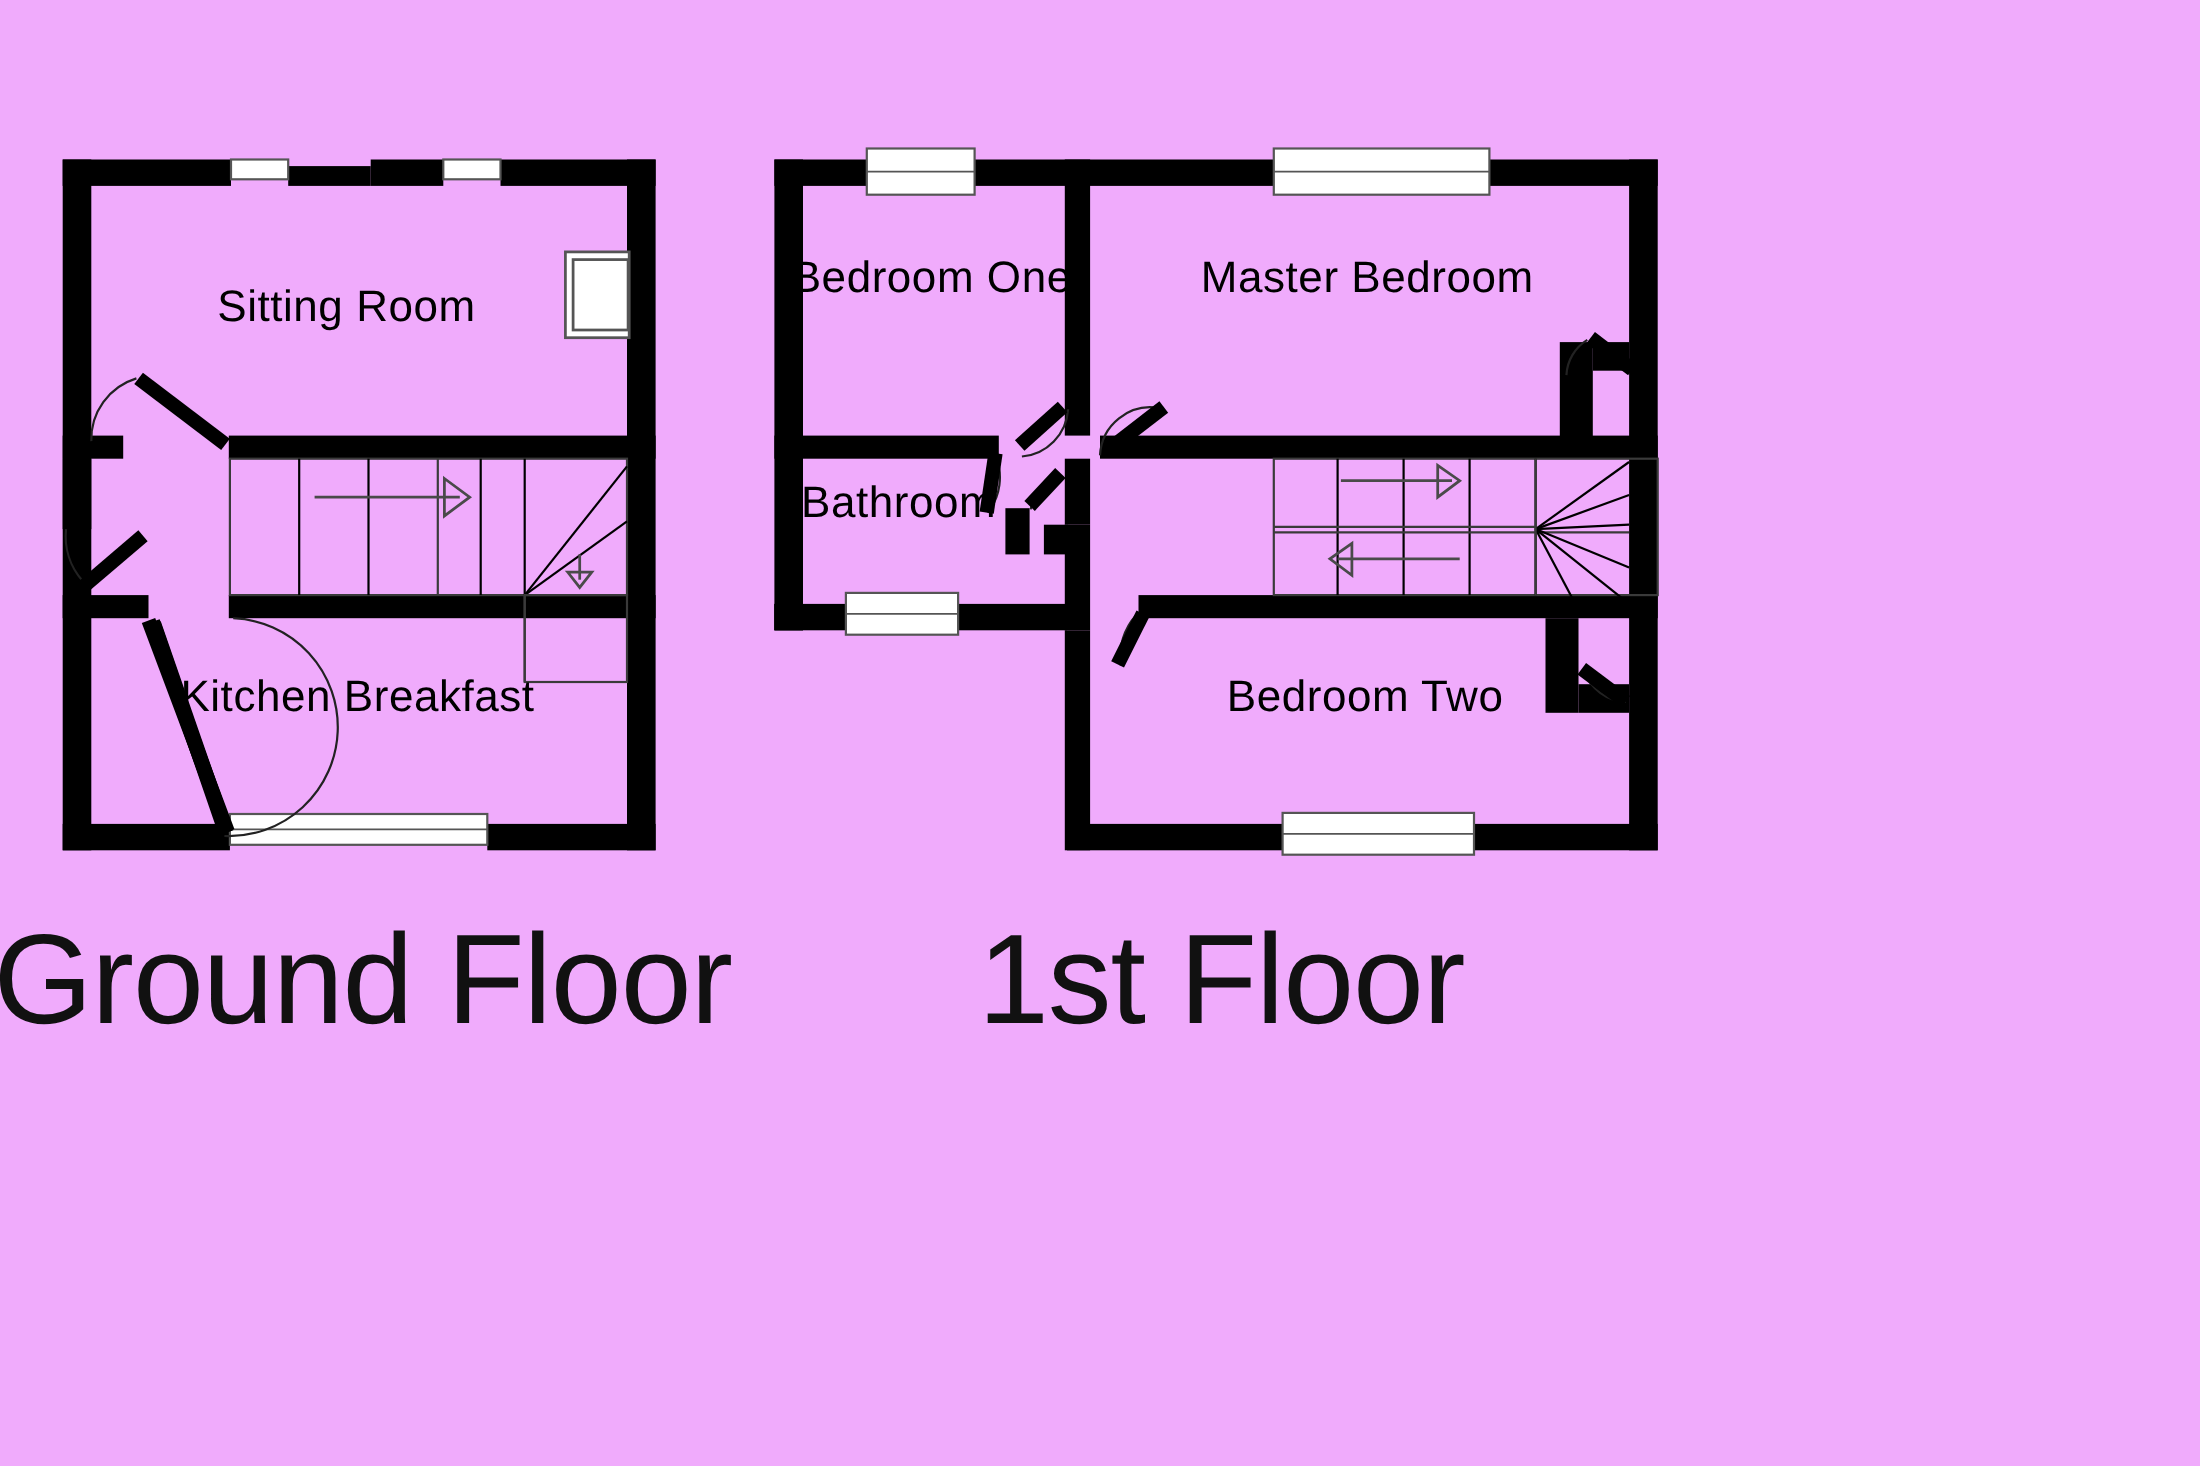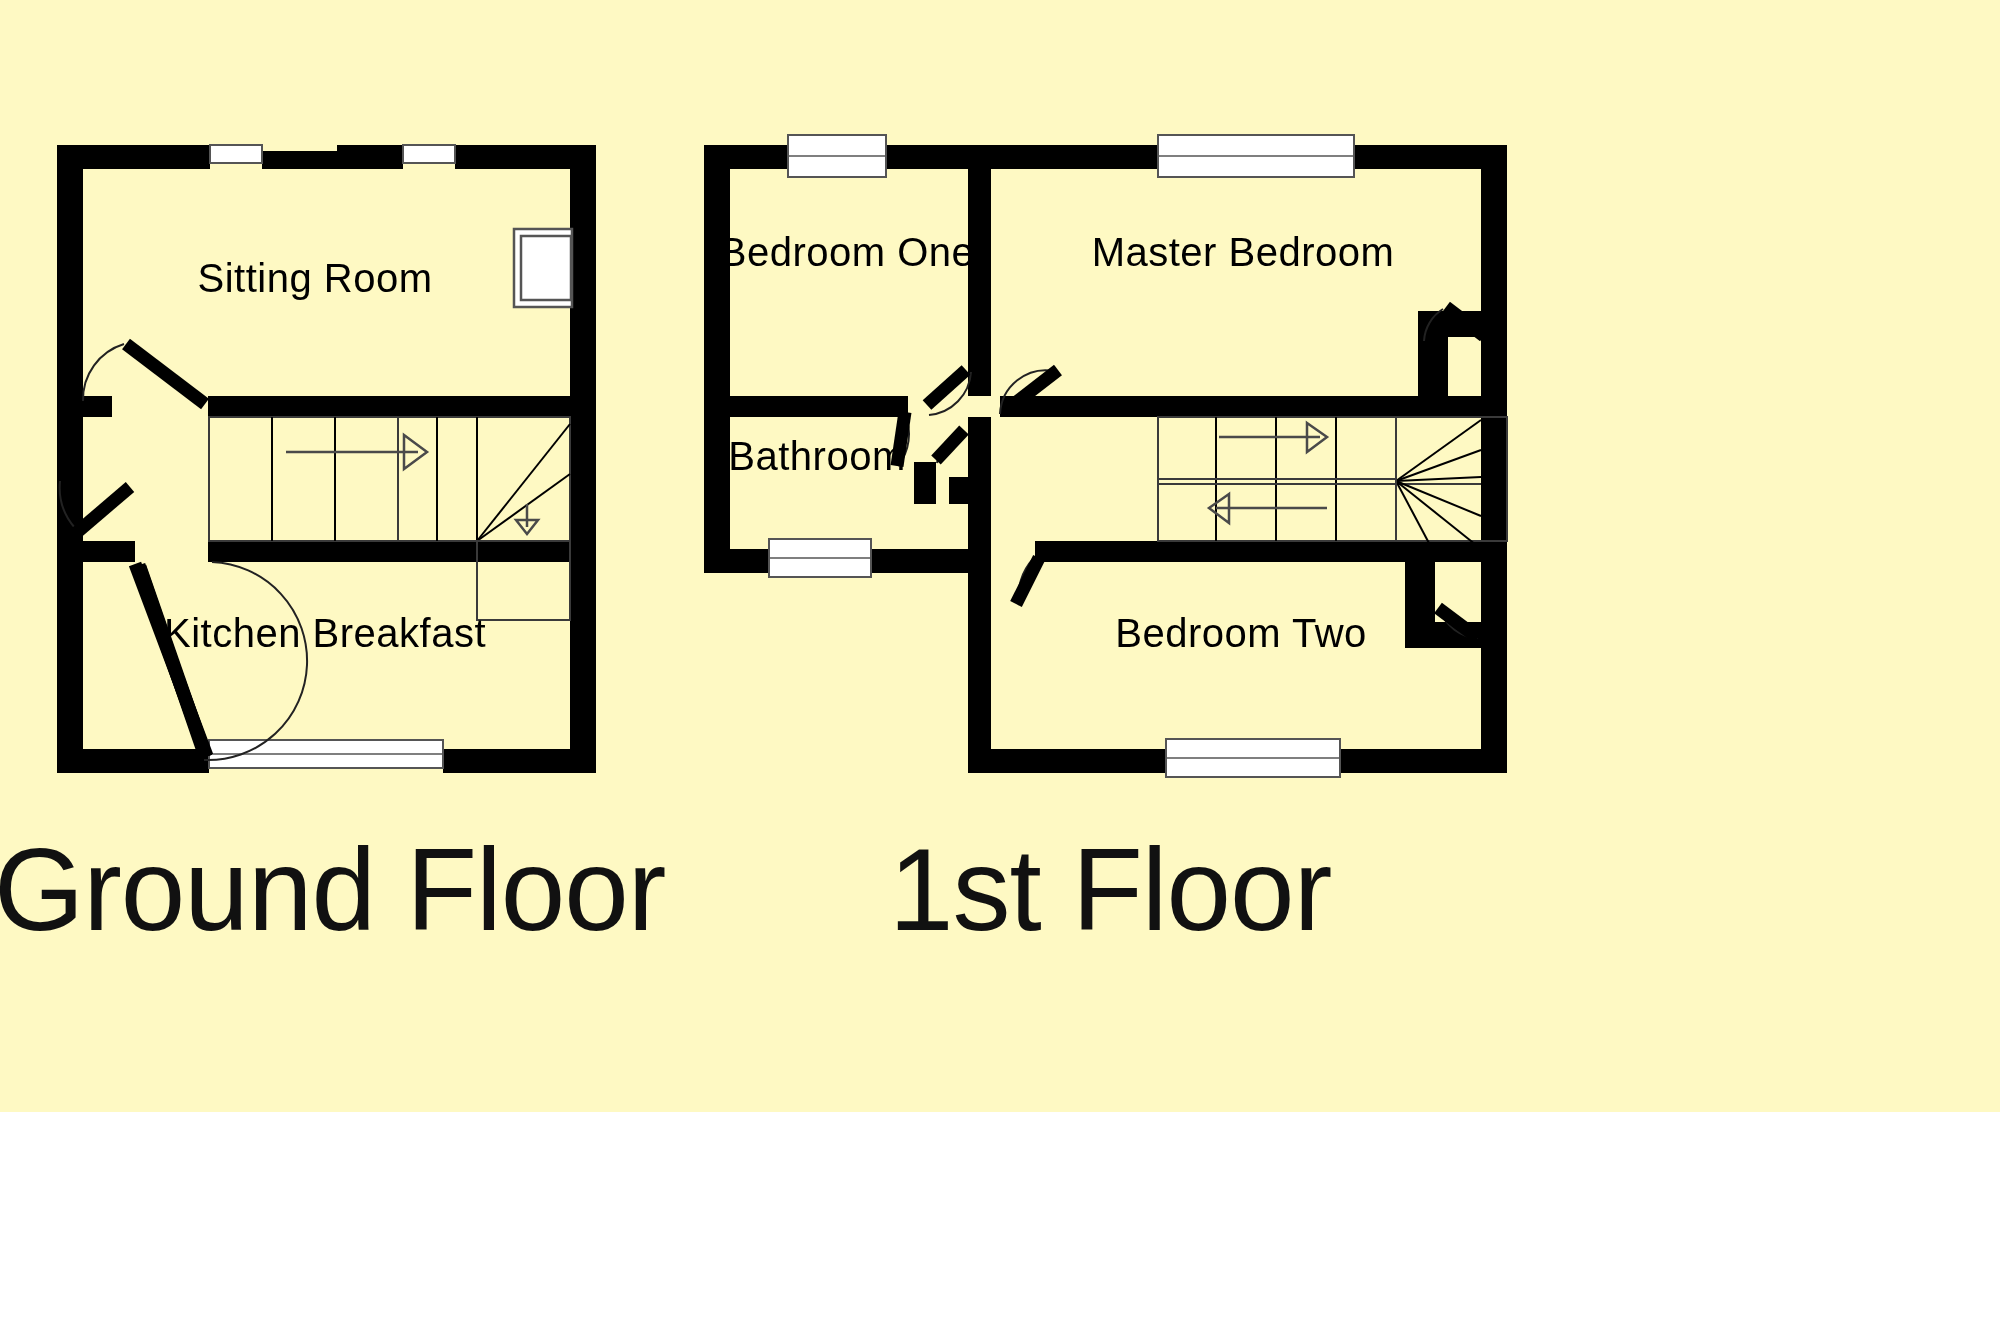--- a/index.html
+++ b/index.html
@@ -3,22 +3,22 @@
 <meta charset="utf-8">
 <style>
   html, body {
     margin: 0;
     padding: 0;
     background: #ffffff;
   }
   #page {
     position: relative;
     width: 2000px;
-    height: 1112px;
-    background: #fef9c3;
+    height: 1333px;
+    background: #f0abfc;
     overflow: hidden;
     font-family: "Liberation Sans", sans-serif;
   }
   .plan-svg {
     position: absolute;
     top: 0;
     left: 0;
     width: 2000px;
     height: 1333px;
   }

